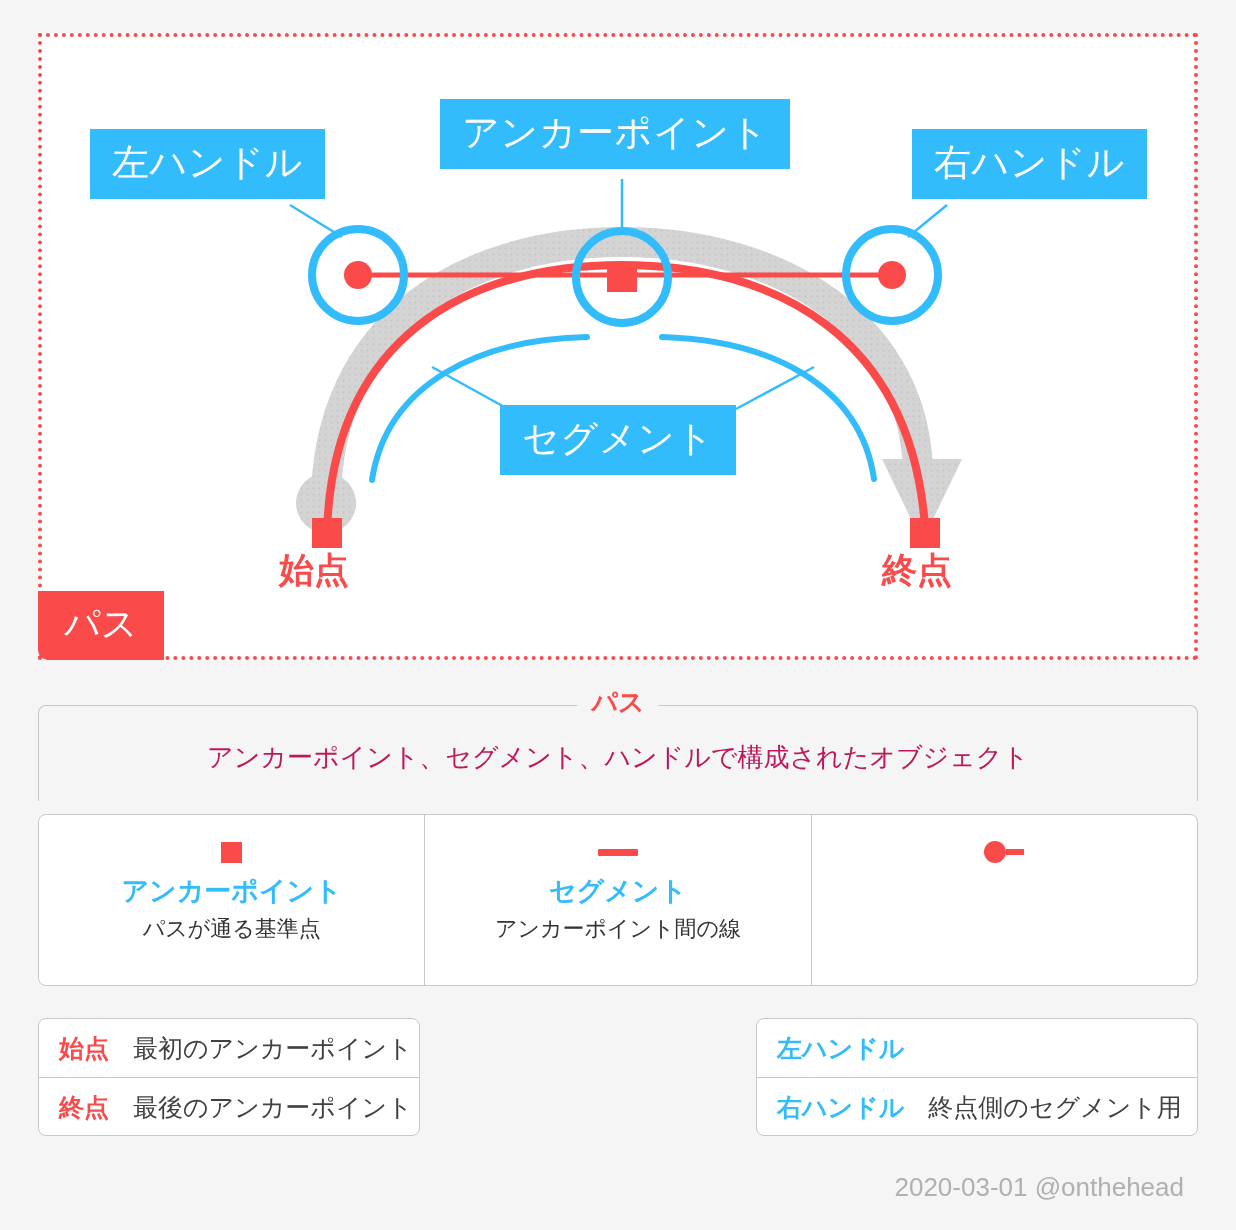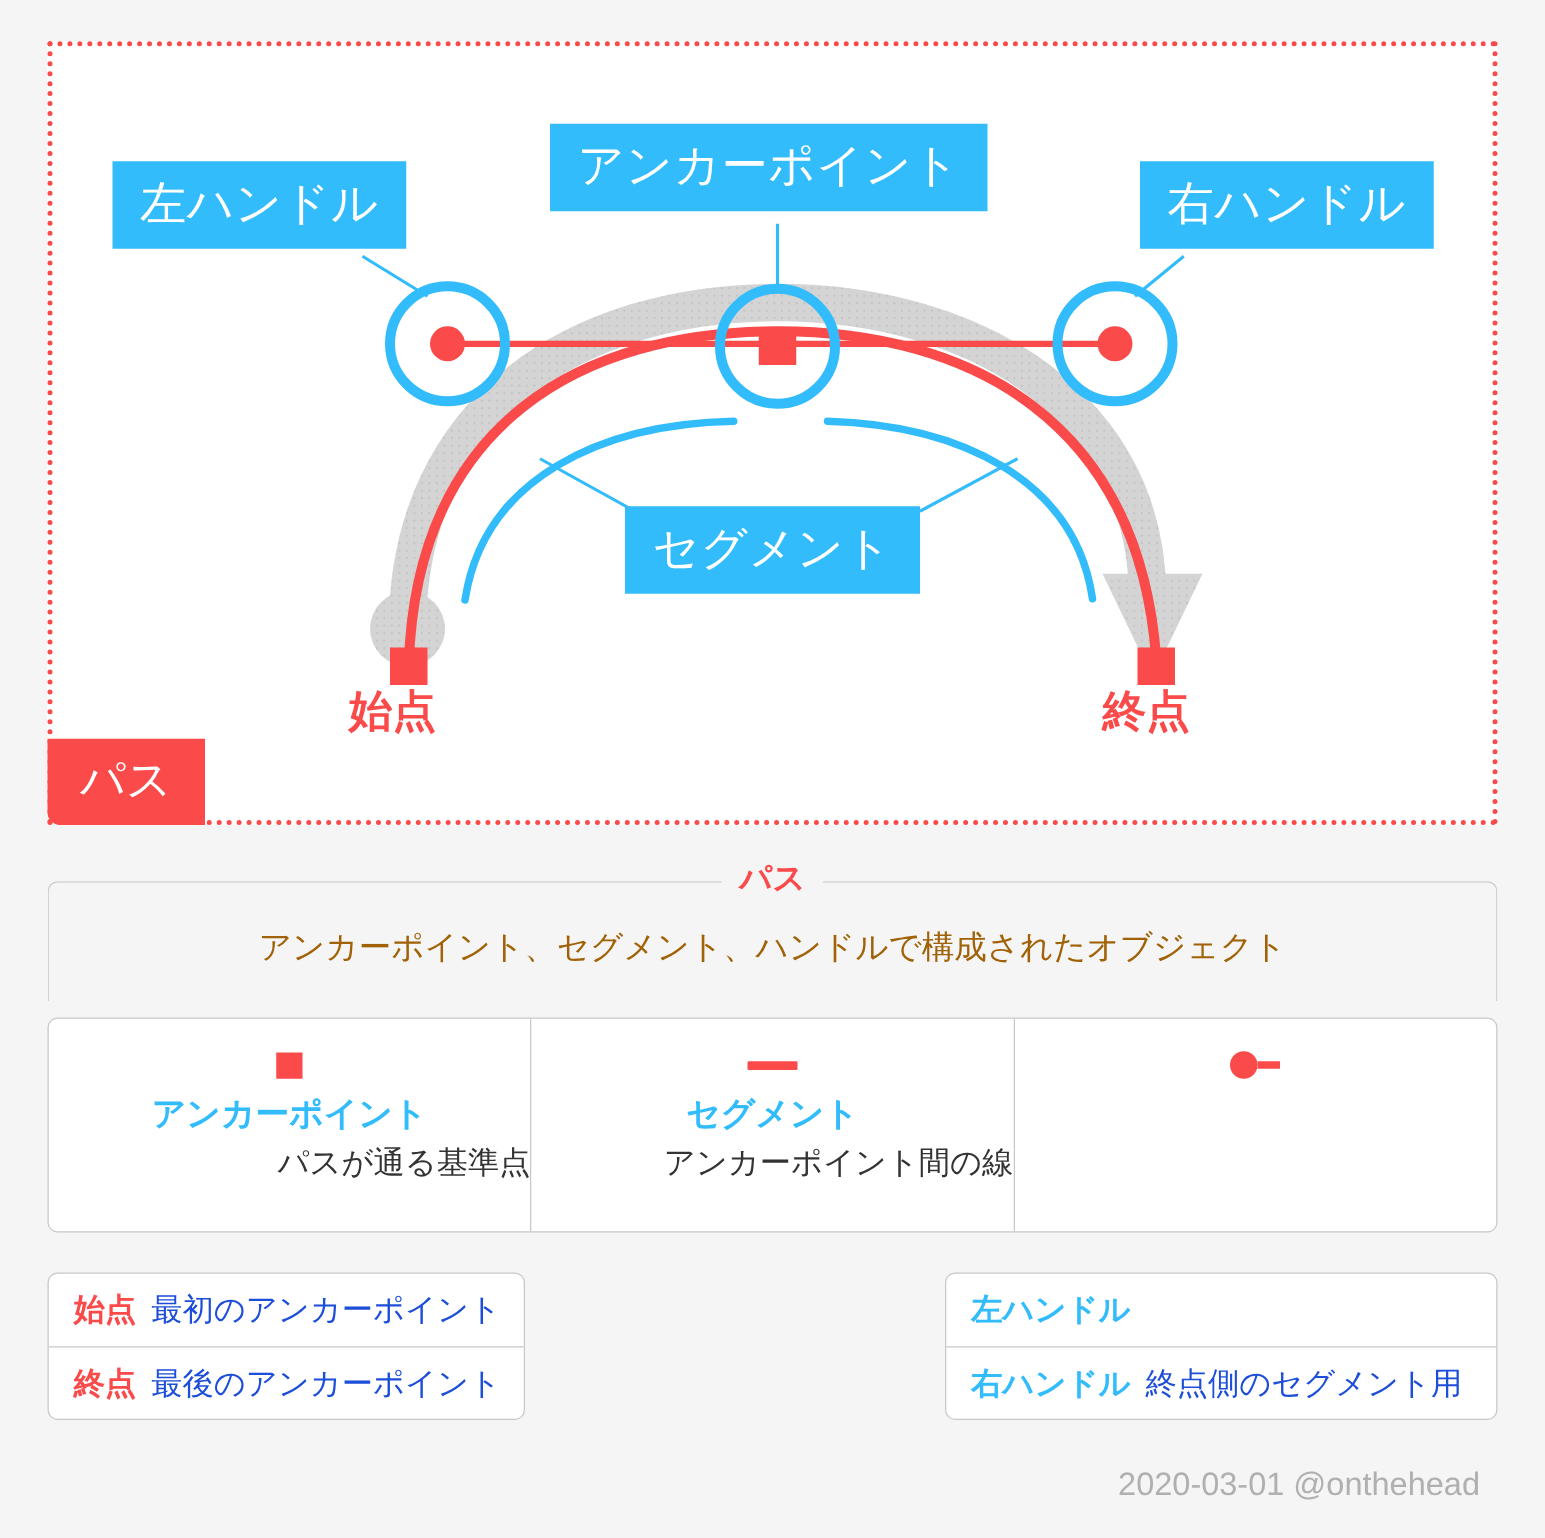--- a/index.html
+++ b/index.html
@@ -104,21 +104,21 @@
     padding: 0 14px;
     white-space: nowrap;
   }
   #path-fieldset-desc {
     position: absolute;
     left: 0;
     right: 0;
     top: 38px;
     text-align: center;
     font-size: 26px;
-    color: #a16207;
+    color: #be185d;
     line-height: 1;
   }
 
   
   #concept-cards {
     position: absolute;
     left: 38px;
     top: 814px;
     width: 1160px;
     height: 172px;
@@ -160,23 +160,22 @@
   }
   .concept-title {
     color: #33bcfc;
     font-size: 27px;
     font-weight: bold;
     line-height: 1.25;
     margin-bottom: 6px;
   }
   .concept-desc {
     color: #333333;
-    font-size: 25px;
+    font-size: 22px;
     line-height: 1.25;
-    text-align: right;
   }
 
   
   .sub-table {
     position: absolute;
     top: 1018px;
     background: #ffffff;
     border: 1px solid #c8c8c8;
     border-radius: 8px;
     box-sizing: border-box;
@@ -195,23 +194,23 @@
   .sub-term {
     font-size: 25px;
     font-weight: bold;
     line-height: 58px;
     white-space: nowrap;
   }
   .sub-term.red  { color: #fa4a4a; }
   .sub-term.blue { color: #33bcfc; }
   .sub-def {
     font-size: 25px;
-    color: #1d4ed8;
+    color: #404040;
     line-height: 58px;
-    margin-left: 12px;
+    margin-left: 24px;
     white-space: nowrap;
   }
 
   
   #footer-credit {
     position: absolute;
     right: 52px;
     top: 1174px;
     color: #b0b0b0;
     font-size: 26px;

